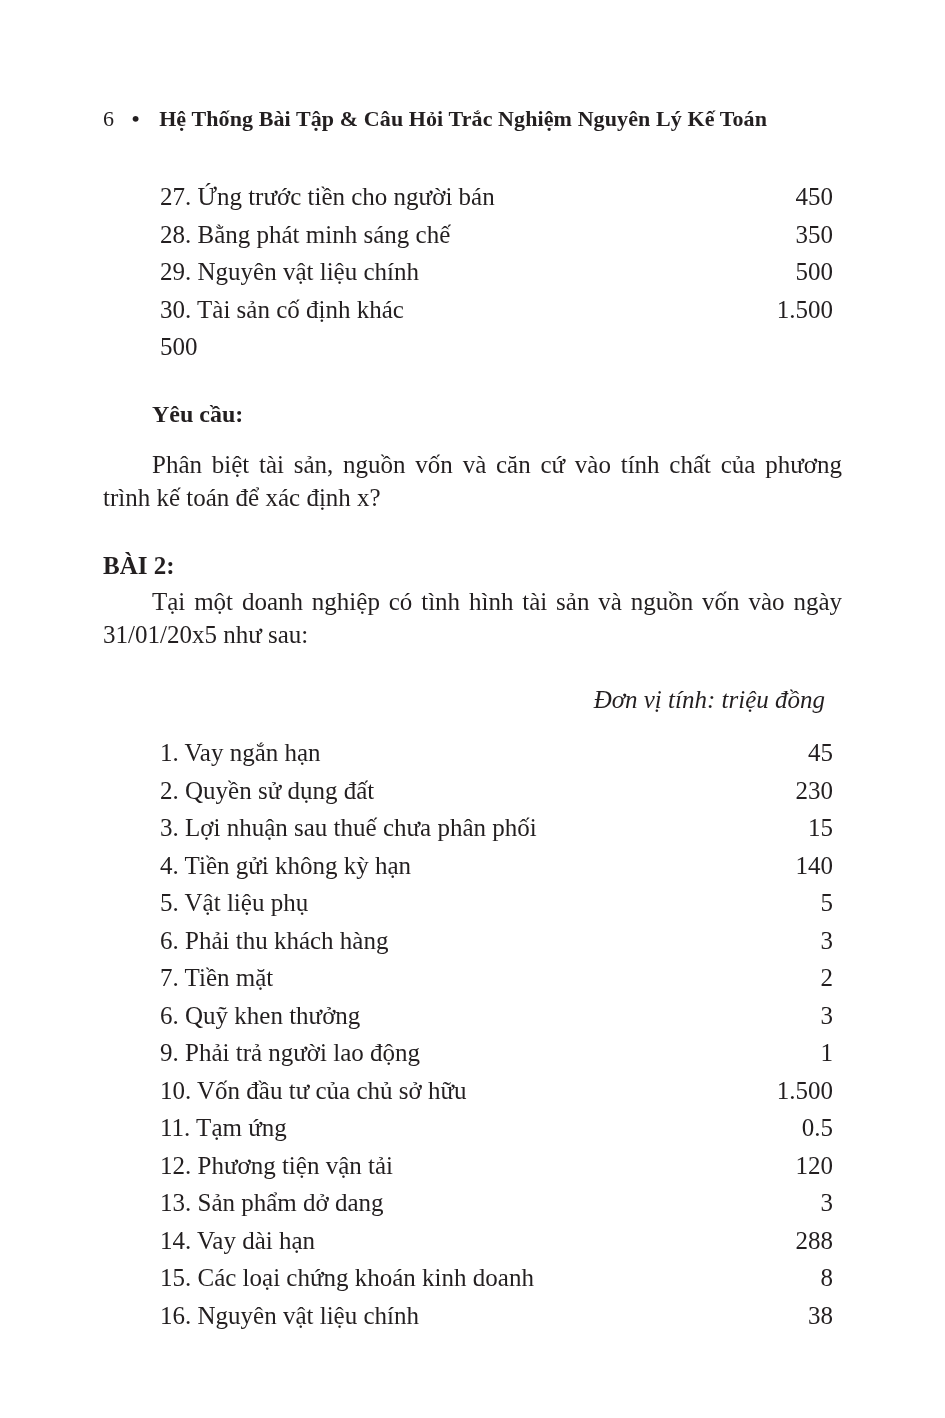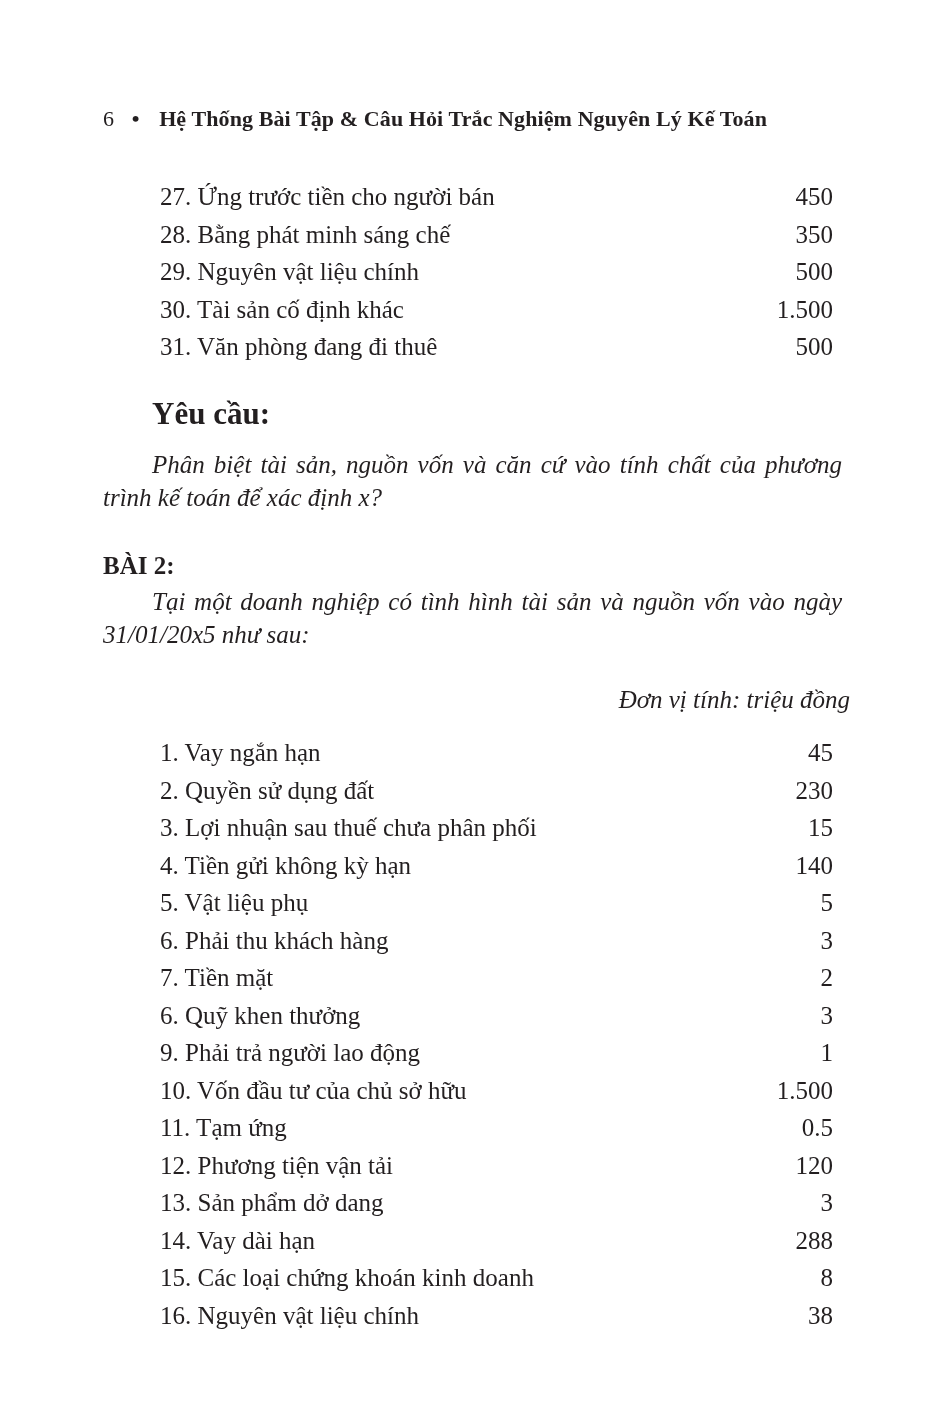--- a/index.html
+++ b/index.html
@@ -43,48 +43,47 @@
     }
     .item-value { text-align: right; }
 
     .list-a { top: 178px; }
     .list-b { top: 734px; }
 
     .req-heading {
       position: absolute;
       left: 152px;
       top: 396px;
-      font-size: 31px;
+      font-size: 24px;
       font-weight: bold;
       line-height: 36px;
     }
     .para {
       position: absolute;
       left: 103px;
       width: 739px;
       font-size: 25px;
       line-height: 32.5px;
       text-align: justify;
       text-indent: 49px;
-      font-style: italic;
     }
     .para-req { top: 449px; }
     .para-intro { top: 586px; }
 
     .section-heading {
       position: absolute;
       left: 103px;
       top: 548px;
       font-size: 25px;
       font-weight: bold;
       line-height: 36px;
     }
     .unit-note {
       position: absolute;
-      right: 95px;
+      right: 120px;
       top: 682px;
       font-size: 25px;
       font-style: italic;
       line-height: 36px;
     }
   </style>
 </head>
 <body>
 
 <div class="page-header">
@@ -104,21 +103,20 @@
   </div>
   <div class="item-row">
     <span>29. Nguyên vật liệu chính</span>
     <span class="item-value">500</span>
   </div>
   <div class="item-row">
     <span>30. Tài sản cố định khác</span>
     <span class="item-value">1.500</span>
   </div>
   <div class="item-row">
-    <span>31. Văn phòng đang đi thuê</span>
     <span class="item-value">500</span>
   </div>
 </div>
 
 <div class="req-heading">Yêu cầu:</div>
 <div class="para para-req">Phân biệt tài sản, nguồn vốn và căn cứ vào tính chất của phương trình kế toán để xác định x?</div>
 
 <div class="section-heading">BÀI 2:</div>
 <div class="para para-intro">Tại một doanh nghiệp có tình hình tài sản và nguồn vốn vào ngày 31/01/20x5 như sau:</div>
 <div class="unit-note">Đơn vị tính: triệu đồng</div>

